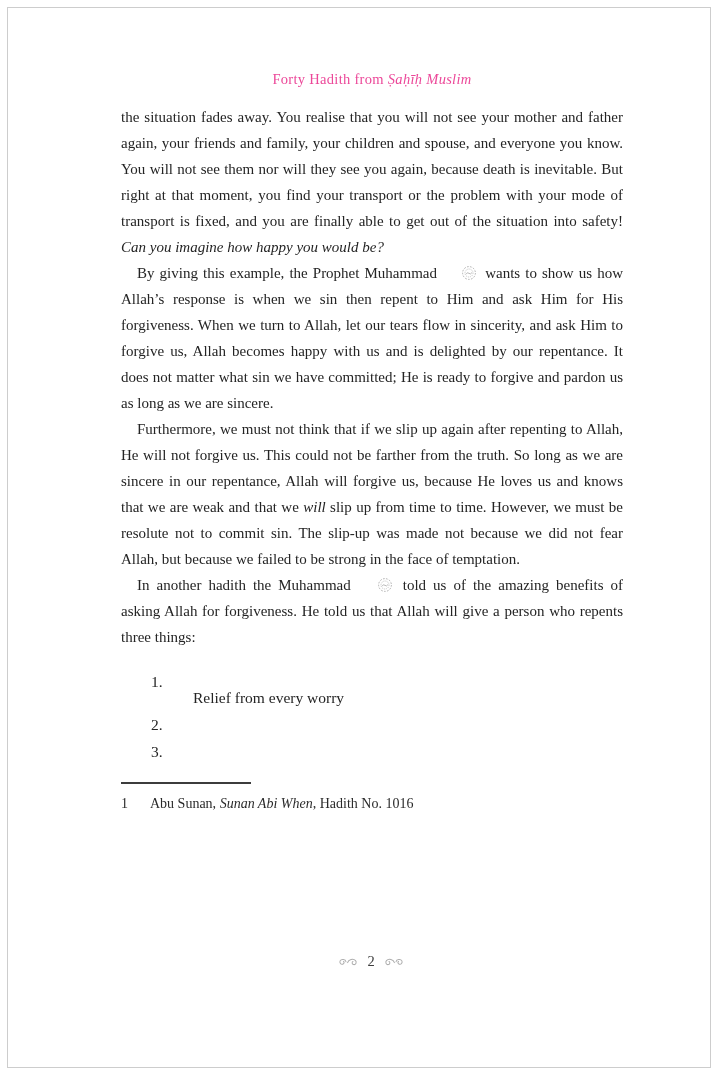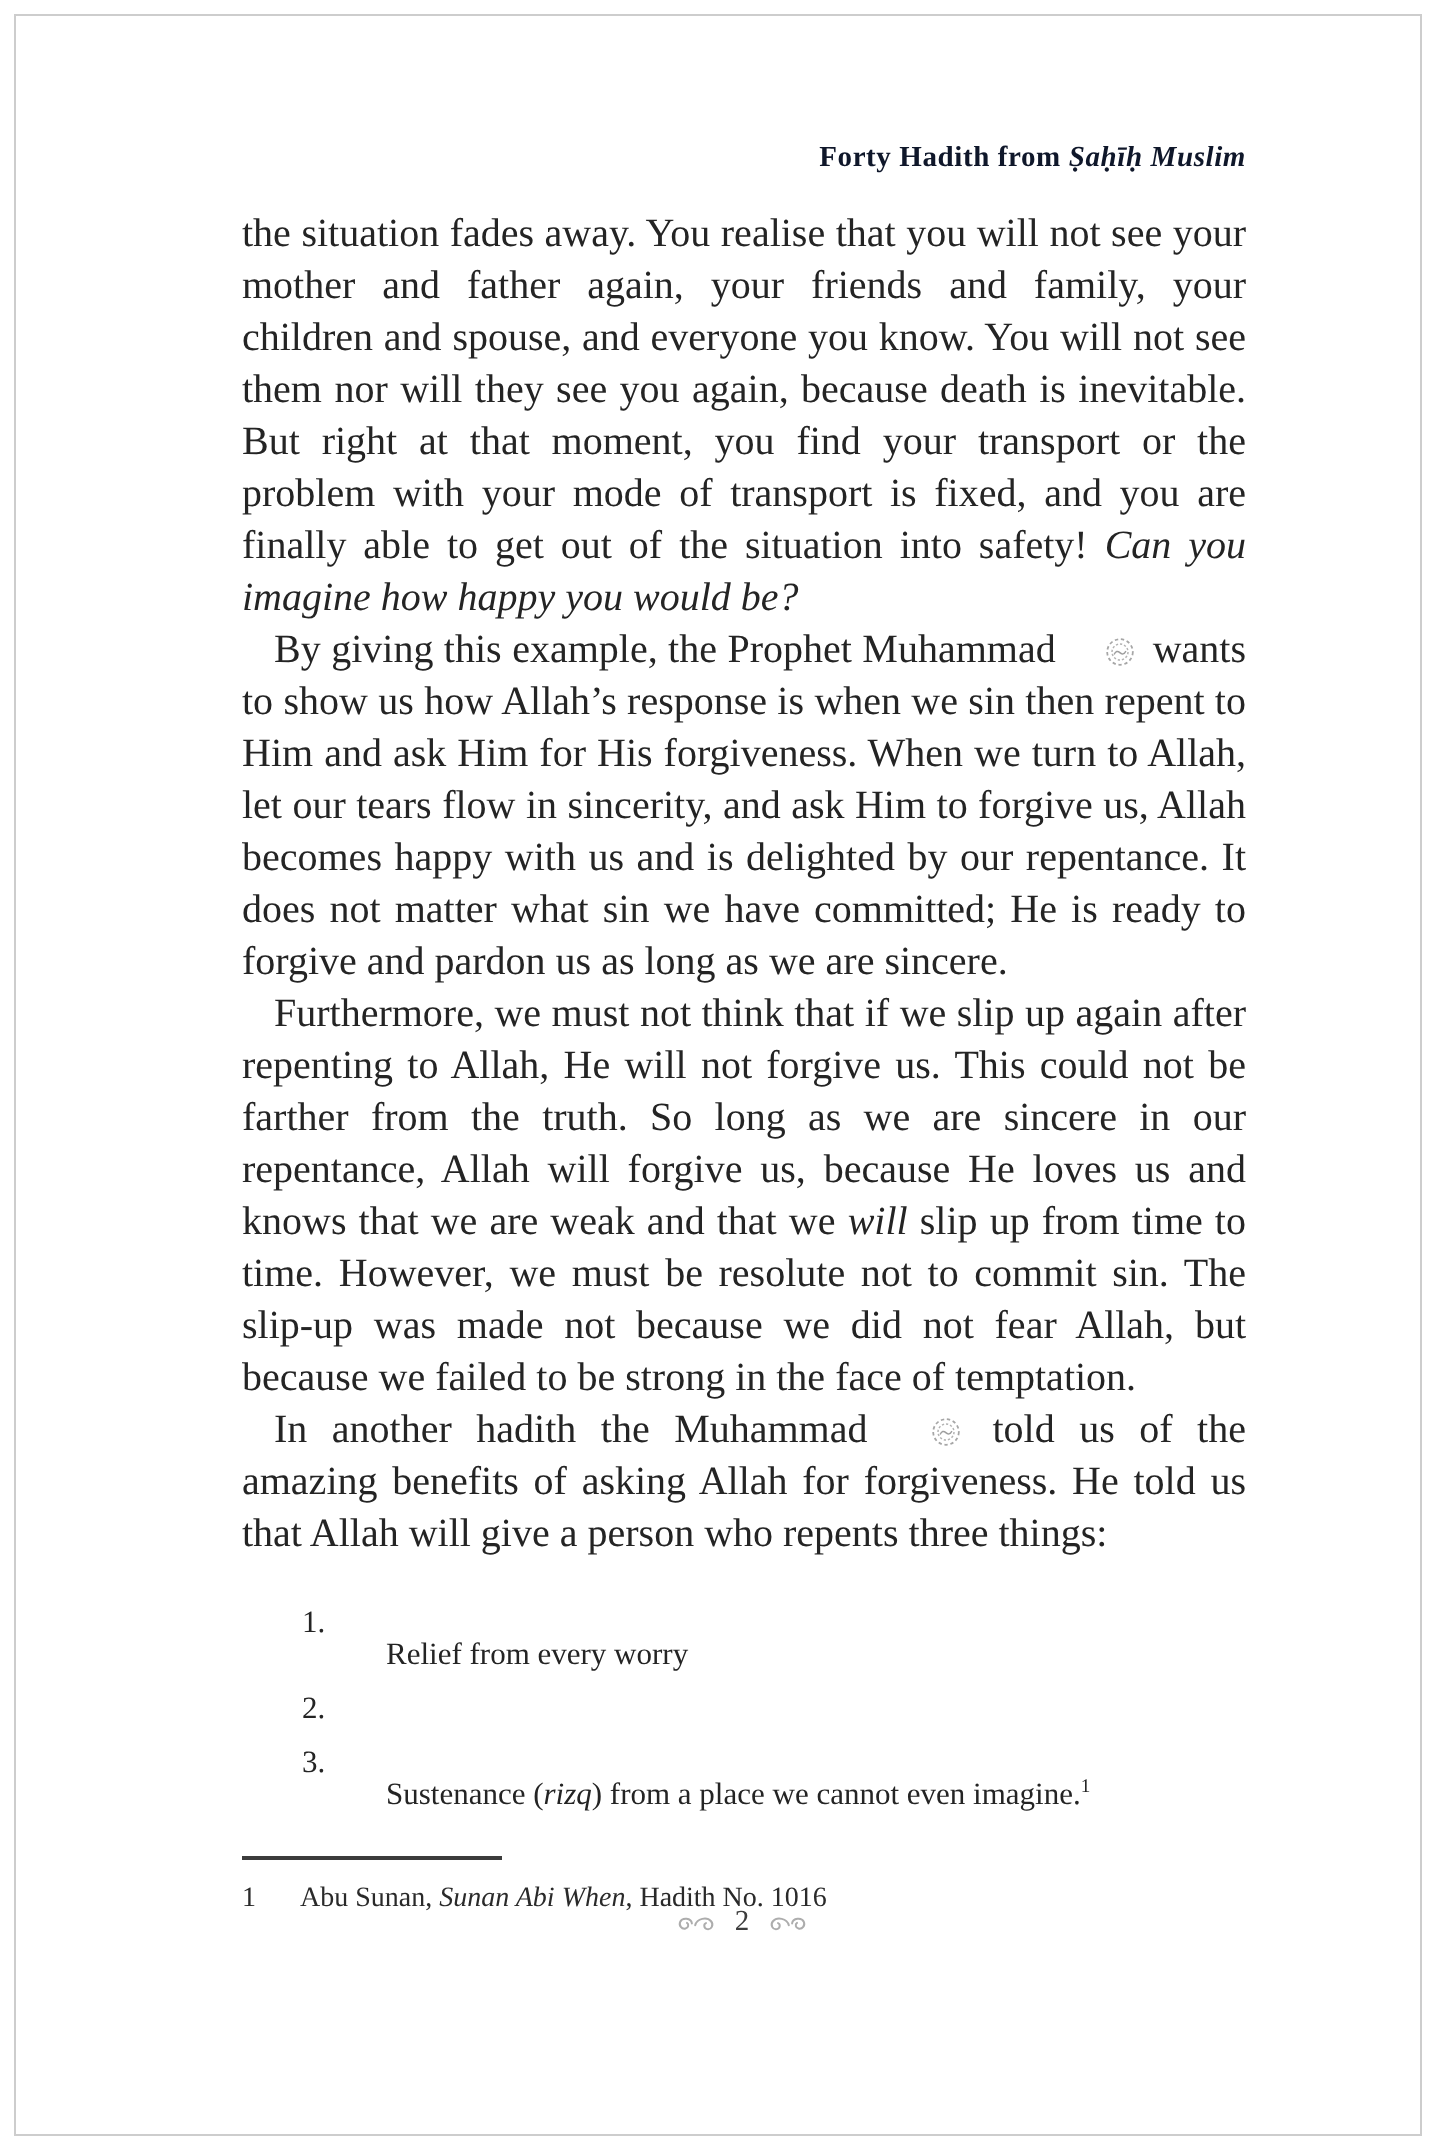--- a/index.html
+++ b/index.html
@@ -20,31 +20,30 @@
     box-sizing: border-box;
     border: 1px solid #cdcdcd;
     background: #ffffff;
   }
   .content {
     margin-left: 113px;
     width: 502px;
   }
   .running-head {
     padding-top: 62px;
-    text-align: right;
+    text-align: center;
     font-size: 14.5px;
     line-height: 18px;
-    color: #0f172a;
+    color: #ec4899;
     letter-spacing: 0.3px;
-    font-weight: bold;
   }
   .body-paragraphs { margin-top: 16px; }
   .para {
     margin: 0;
-    font-size: 20px;
+    font-size: 15px;
     line-height: 26px;
     color: #242424;
     text-align: justify;
   }
   .para.indent { text-indent: 16px; }
   .book-list { margin-top: 18px; }
   .list-row {
     display: flex;
     font-size: 15.5px;
     line-height: 27px;
@@ -126,21 +125,20 @@
     <div class="book-list">
         <div class="list-row">
           <span class="list-num">1.</span>
           <span class="list-text"><span>Relief from every worry</span></span>
         </div>
         <div class="list-row">
           <span class="list-num">2.</span>
         </div>
         <div class="list-row">
           <span class="list-num">3.</span>
-          <span class="list-text"><span>Sustenance (</span><i>rizq</i><span>) from a place we cannot even imagine.</span><sup>1</sup></span>
         </div>
       </div>
 
 
     <div class="footnote-block">
       <div class="footnote-rule"></div>
       <div class="footnote-line">
         <span class="fn-marker">1</span>
         <span class="fn-text"><span>Abu Sunan, </span><i>Sunan Abi When</i><span>, Hadith No. 1016</span></span>
       </div>

